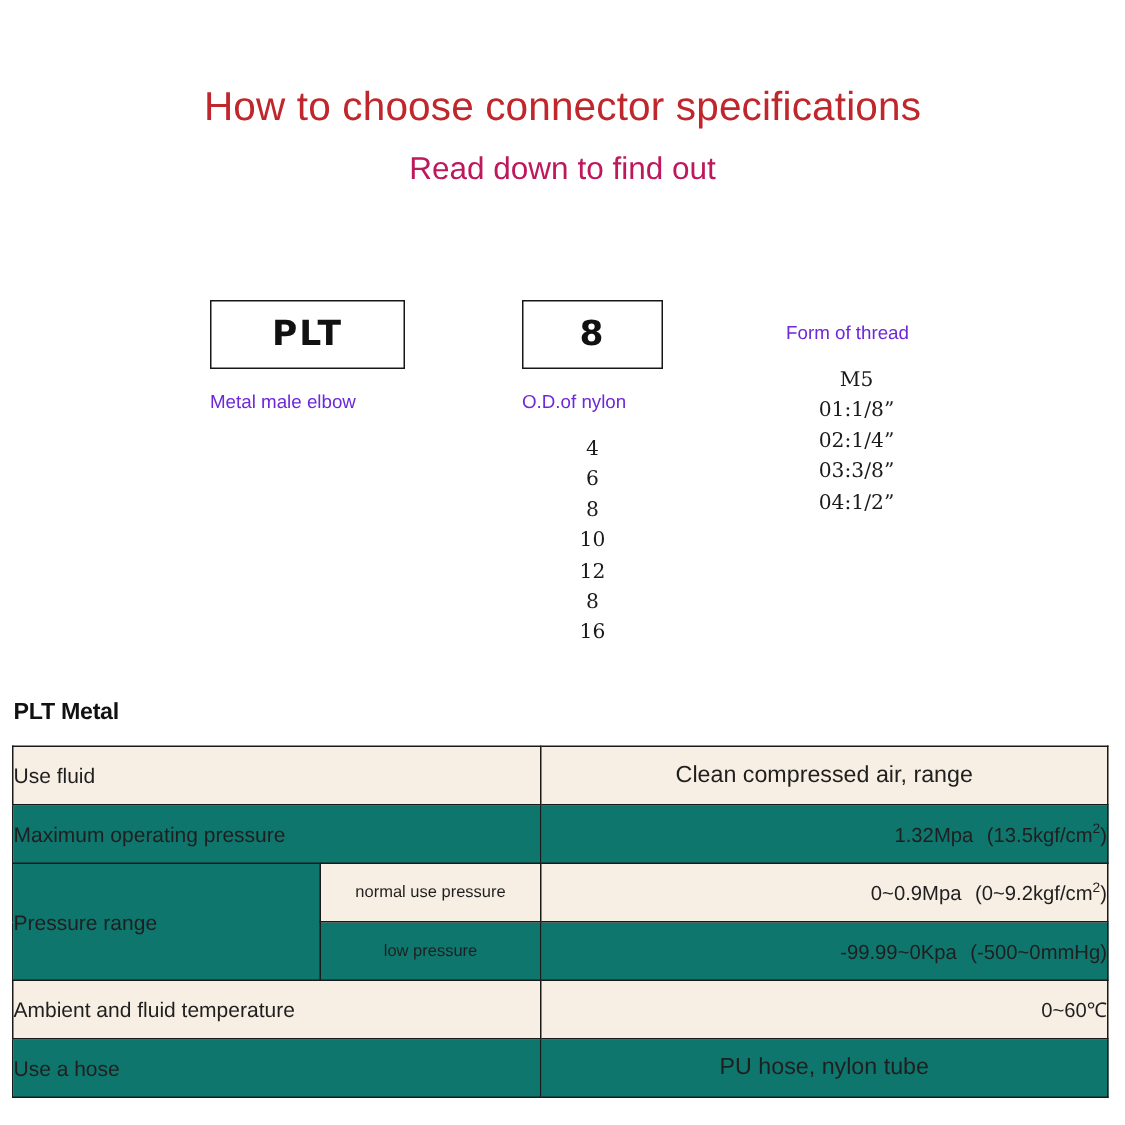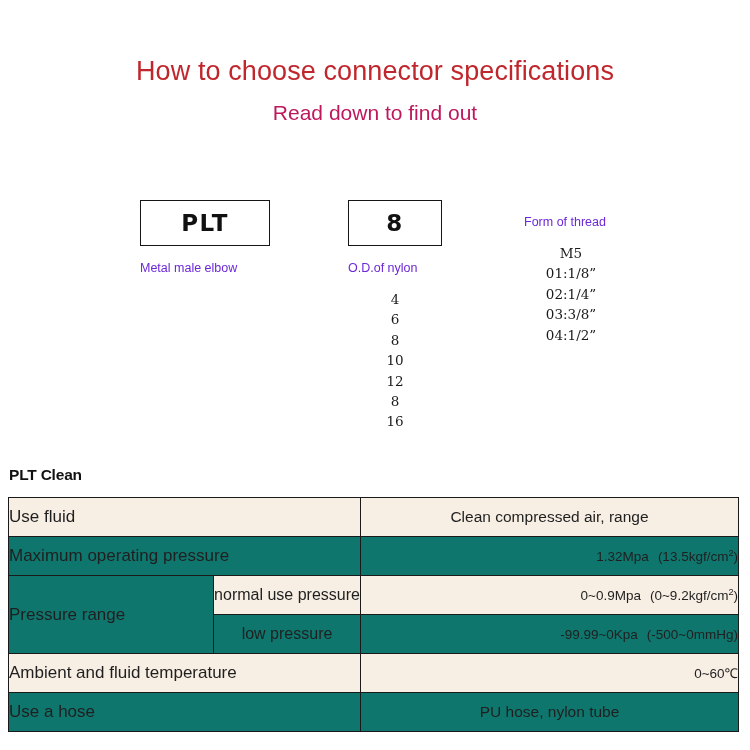--- a/index.html
+++ b/index.html
@@ -115,29 +115,29 @@
   .spec-table td {
     border: 1.3px solid #1a1a1a;
     padding: 0;
     height: 38px;
     color: #1f1f1f;
     font-weight: 400;
   }
   .cell-label {
     padding-left: 12px;
     text-align: left;
-    font-size: 17px;
+    font-size: 14px;
   }
   .cell-value {
     text-align: center;
     font-size: 15.5px;
   }
   .cell-sub {
     text-align: center;
-    font-size: 16px;
+    font-size: 11px;
     color: #2a2a2a;
   }
   .cell-value-sm {
     text-align: right;
     font-size: 13.5px;
   }
   .beige { background: #f7eee4; }
   .white { background: #0f766e; }
   sup { font-size: 0.68em; vertical-align: super; line-height: 0; }
   .wsp { display: inline-block; width: 9px; }
@@ -175,21 +175,21 @@
       <div>M5</div>
       <div>01:1/8”</div>
       <div>02:1/4”</div>
       <div>03:3/8”</div>
       <div>04:1/2”</div>
     </div>
   </div>
 
 </div>
 
-<div class="series-label">PLT Clean</div>
+<div class="series-label">PLT Metal</div>
 
 <table class="spec-table">
   <colgroup>
     <col style="width:205px">
     <col style="width:147px">
     <col style="width:378px">
   </colgroup>
   <tbody>
 
     <tr>

